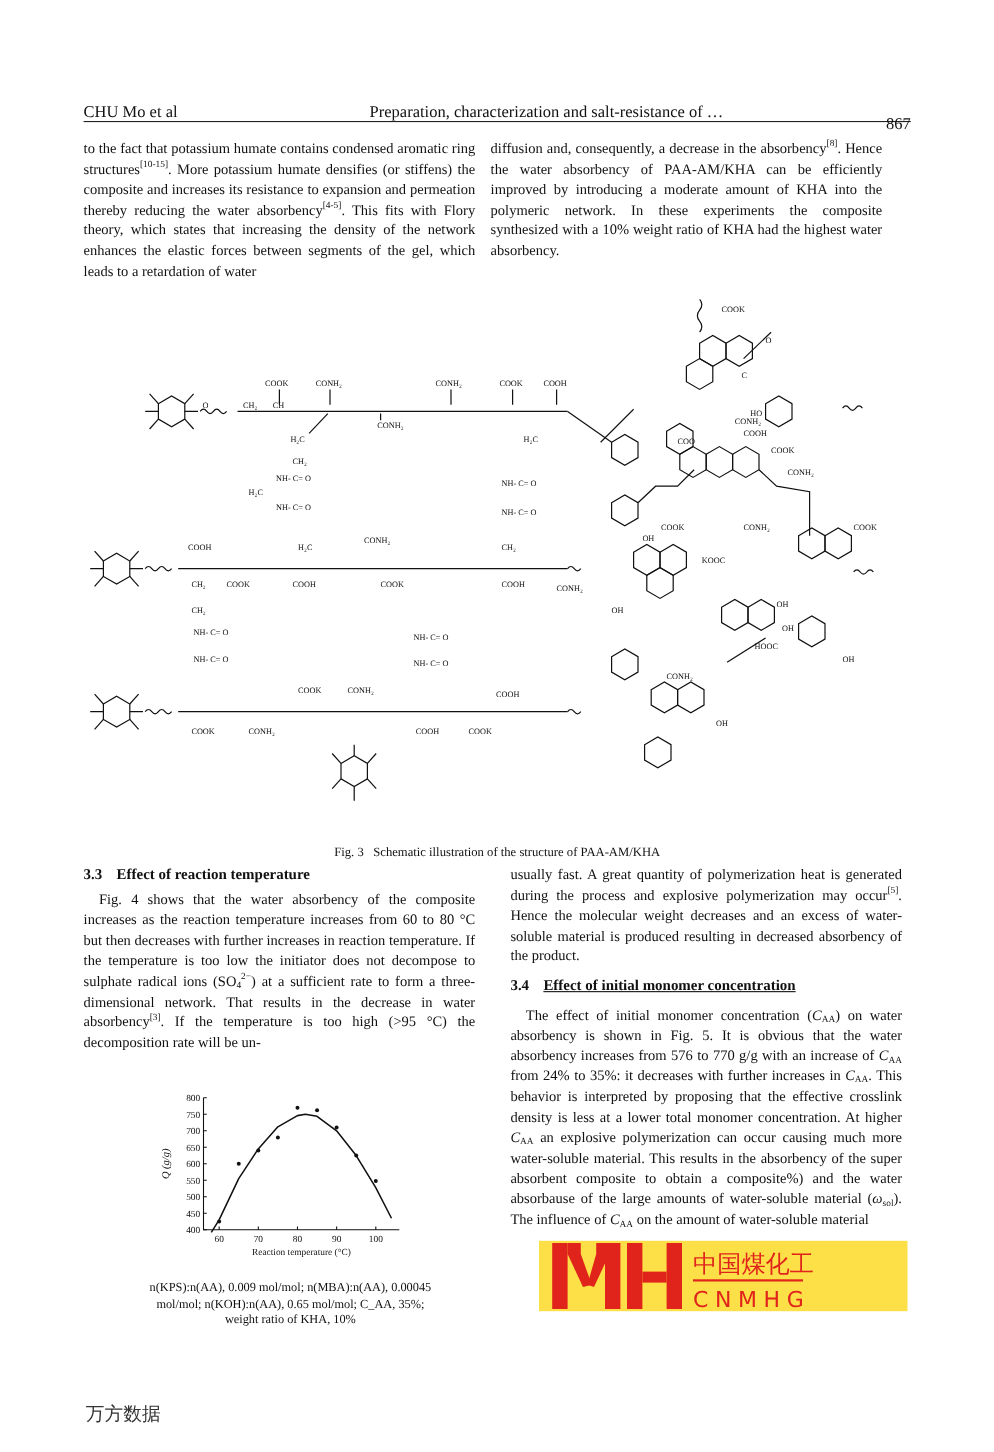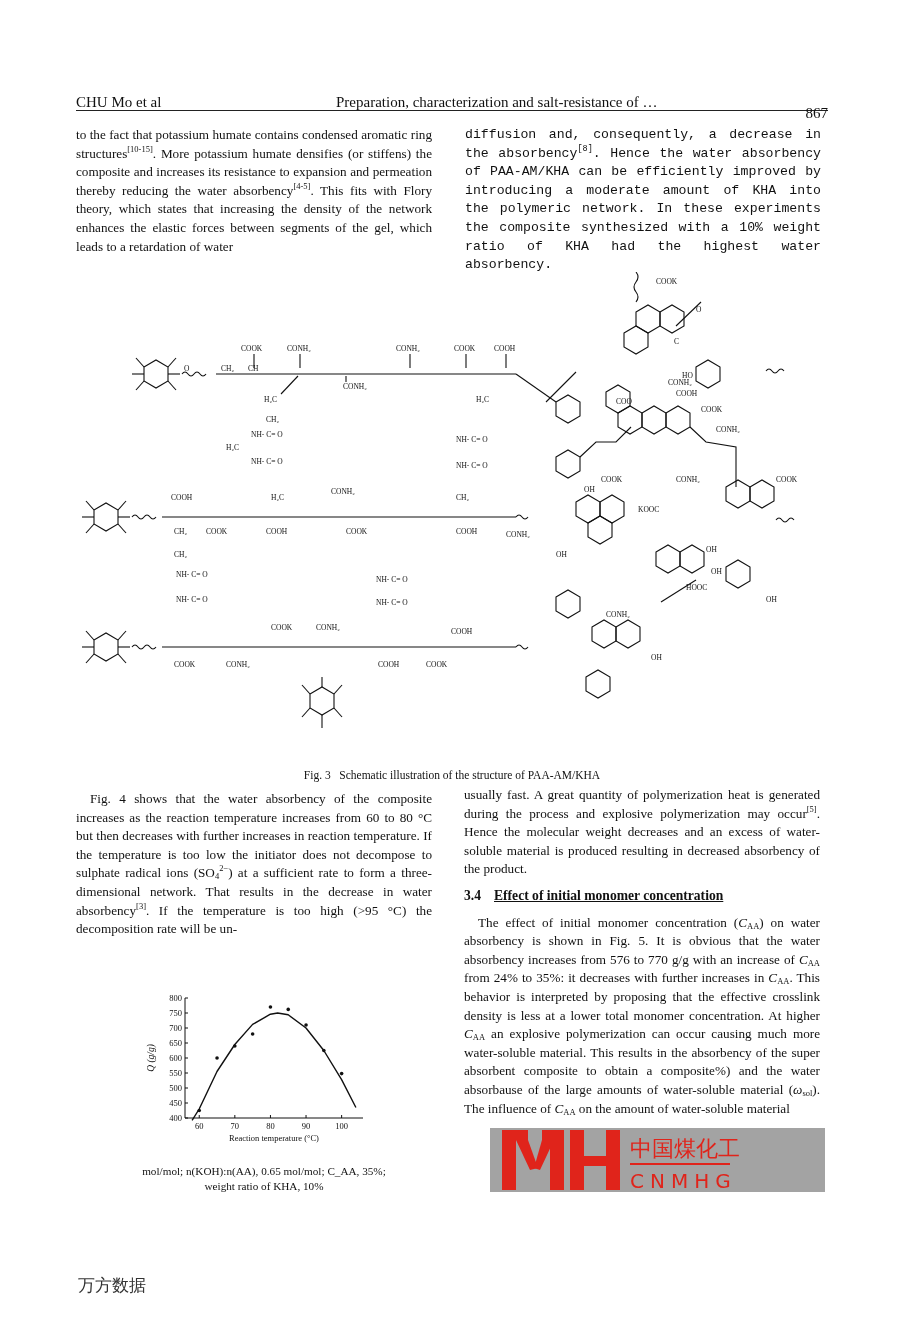--- a/index.html
+++ b/index.html
@@ -14,38 +14,38 @@
   .col p{margin:0;}
   .indent{text-indent:14px;}
   sup{font-size:8.5px;line-height:0;vertical-align:6px;}
   sub{font-size:8.5px;line-height:0;vertical-align:-2px;}
   .sec{font-weight:bold;font-size:13.6px;margin:0;}
   .sec .num{display:inline-block;width:30px;}
   .caption{font-size:11.5px;text-align:center;line-height:15px;}
   .figure3{left:76px;top:272px;width:752px;height:470px;}
   .fig4{left:140px;top:990px;width:240px;height:165px;}
   .fig4 text{font-family:"Liberation Serif","DejaVu Serif",serif;}
-  .watermark{left:490px;top:1128px;width:335px;height:64px;background:#a3a3a3;}
+  .watermark{left:490px;top:1128px;width:335px;height:64px;background:#fde047;}
   .footer-mark{left:78px;top:1274px;font-family:"DejaVu Sans",sans-serif;font-size:17px;color:#333;}
   em{font-style:italic;}
 </style>
 </head>
 <body>
 
 <div class="abs header">
   <span class="left">CHU Mo et al</span>
   <span class="center">Preparation, characterization and salt-resistance of …</span>
   <span class="right">867</span>
 </div>
 
 <div class="abs col" style="left:76px;top:126px;width:356px;">
   <p><span>to the fact that potassium humate contains condensed aromatic ring structures</span><sup>[10-15]</sup><span>. More potassium humate densifies (or stiffens) the composite and increases its resistance to expansion and permeation thereby reducing the water absorbency</span><sup>[4-5]</sup><span>. This fits with Flory theory, which states that increasing the density of the network enhances the elastic forces between segments of the gel, which leads to a retardation of water</span></p>
 </div>
 
-<div class="abs col" style="left:465px;top:126px;width:356px;font-family:Liberation Mono, monospace;">
+<div class="abs col" style="left:446px;top:126px;width:356px;">
   <p><span>diffusion and, consequently, a decrease in the absorbency</span><sup>[8]</sup><span>. Hence the water absorbency of PAA-AM/KHA can be efficiently improved by introducing a moderate amount of KHA into the polymeric network. In these experiments the composite synthesized with a 10% weight ratio of KHA had the highest water absorbency.</span></p>
 </div>
 
 <div class="abs figure3">
   <svg width="752" height="470" viewBox="0 0 752 470" style="font-family:'Liberation Serif',serif;font-size:7.5px;" stroke="#111" fill="none" stroke-width="1.1">
 
     <g>
       <polygon points="68,95 80,88 92,95 92,109 80,116 68,109"></polygon>
       <line x1="68" y1="95" x2="60" y2="86"></line>
         <line x1="92" y1="95" x2="100" y2="86"></line>
@@ -201,20 +201,21 @@
       <text x="530" y="345">CONH₂</text>
       <text x="575" y="388">OH</text>
     </g>
   </svg>
 </div>
 <div class="abs caption" style="left:76px;top:768px;width:752px;">
   <span>Fig. 3</span>&nbsp;&nbsp;&nbsp;<span>Schematic illustration of the structure of PAA-AM/KHA</span>
 </div>
 
 <div class="abs col" style="left:76px;top:786px;width:356px;">
+  <p class="sec"><span class="num">3.3</span><span>Effect of reaction temperature</span></p>
   <p class="indent" style="margin-top:4px;"><span>Fig. 4 shows that the water absorbency of the composite increases as the reaction temperature increases from 60 to 80 °C but then decreases with further increases in reaction temperature. If the temperature is too low the initiator does not decompose to sulphate radical ions (SO</span><sub>4</sub><sup>2−</sup><span>) at a sufficient rate to form a three-dimensional network. That results in the decrease in water absorbency</span><sup>[3]</sup><span>. If the temperature is too high (&gt;95 °C) the decomposition rate will be un-</span></p>
 </div>
 
 <div class="abs fig4">
   <svg id="chart4" width="240" height="165" viewBox="0 0 240 165">
       <polyline points="45,8 45,128 223,128" fill="none" stroke="#111" stroke-width="1"></polyline>
       <line x1="45" y1="128" x2="48" y2="128" stroke="#111"></line>
       <text x="42" y="131" font-size="8.5" text-anchor="end" fill="#111">400</text>
       <line x1="45" y1="113" x2="48" y2="113" stroke="#111"></line>
       <text x="42" y="116" font-size="8.5" text-anchor="end" fill="#111">450</text>
@@ -250,20 +251,21 @@
       <circle cx="94.84" cy="56" r="1.8" fill="#111"></circle>
       <circle cx="112.64" cy="44" r="1.8" fill="#111"></circle>
       <circle cx="130.44" cy="17" r="1.8" fill="#111"></circle>
       <circle cx="148.24" cy="19.39999999999999" r="1.8" fill="#111"></circle>
       <circle cx="166.04000000000002" cy="35" r="1.8" fill="#111"></circle>
       <circle cx="183.84" cy="60.5" r="1.8" fill="#111"></circle>
       <circle cx="201.64000000000001" cy="83.6" r="1.8" fill="#111"></circle>
     </svg>
 </div>
 <div class="abs caption" style="left:76px;top:1164px;width:376px;font-size:11.2px;line-height:14.5px;">
+  <div>n(KPS):n(AA), 0.009 mol/mol; n(MBA):n(AA), 0.00045</div>
   <div>mol/mol; n(KOH):n(AA), 0.65 mol/mol; C_AA, 35%;</div>
   <div>weight ratio of KHA, 10%</div>
 </div>
 
 <div class="abs col" style="left:464px;top:786px;width:356px;">
   <p><span>usually fast. A great quantity of polymerization heat is generated during the process and explosive polymerization may occur</span><sup>[5]</sup><span>. Hence the molecular weight decreases and an excess of water-soluble material is produced resulting in decreased absorbency of the product.</span></p>
   <p class="sec" style="margin-top:8px;text-decoration:underline;"><span class="num">3.4</span><span>Effect of initial monomer concentration</span></p>
   <p class="indent" style="margin-top:8px;"><span>The effect of initial monomer concentration (</span><em>C</em><sub>AA</sub><span>) on water absorbency is shown in Fig. 5. It is obvious that the water absorbency increases from 576 to 770 g/g with an increase of </span><em>C</em><sub>AA</sub><span> from 24% to 35%: it decreases with further increases in </span><em>C</em><sub>AA</sub><span>. This behavior is interpreted by proposing that the effective crosslink density is less at a lower total monomer concentration. At higher </span><em>C</em><sub>AA</sub><span> an explosive polymerization can occur causing much more water-soluble material. This results in the absorbency of the super absorbent composite</span><span> to obtain a composite</span><span>%) and the water absorb</span><span>ause of the large amounts of water-soluble material (</span><em>ω</em><sub>sol</sub><span>). The influence of </span><em>C</em><sub>AA</sub><span> on the amount of water-soluble material</span></p>
 </div>
 

